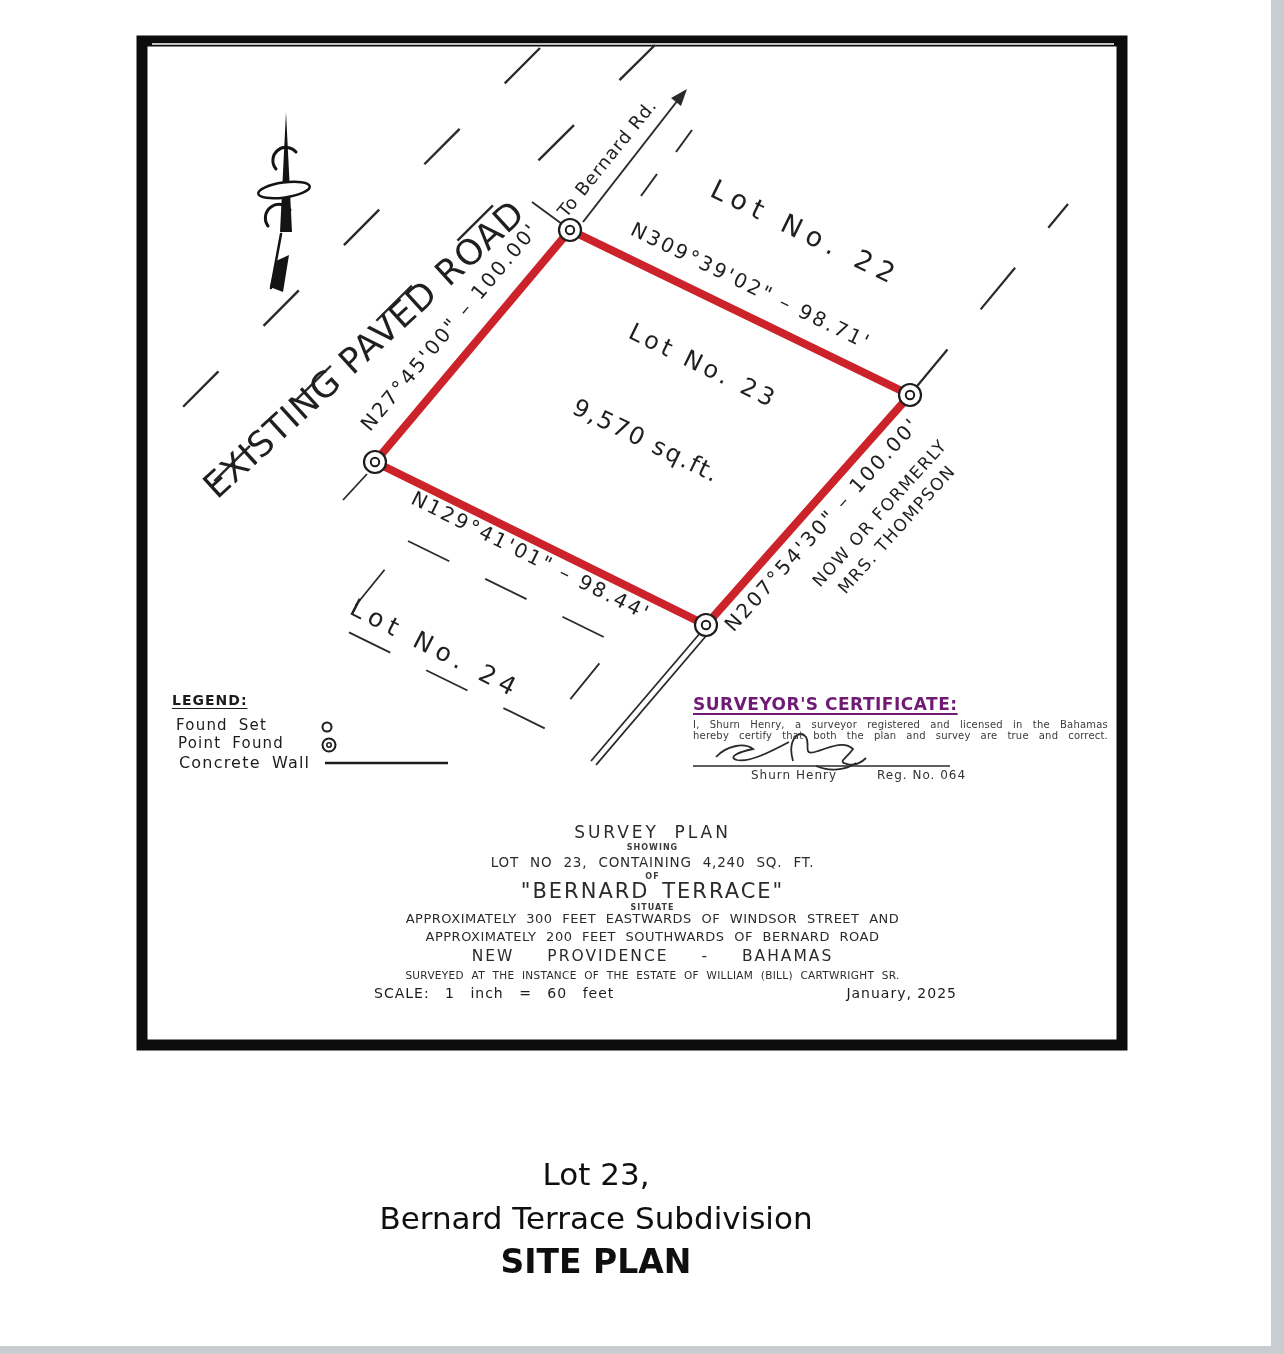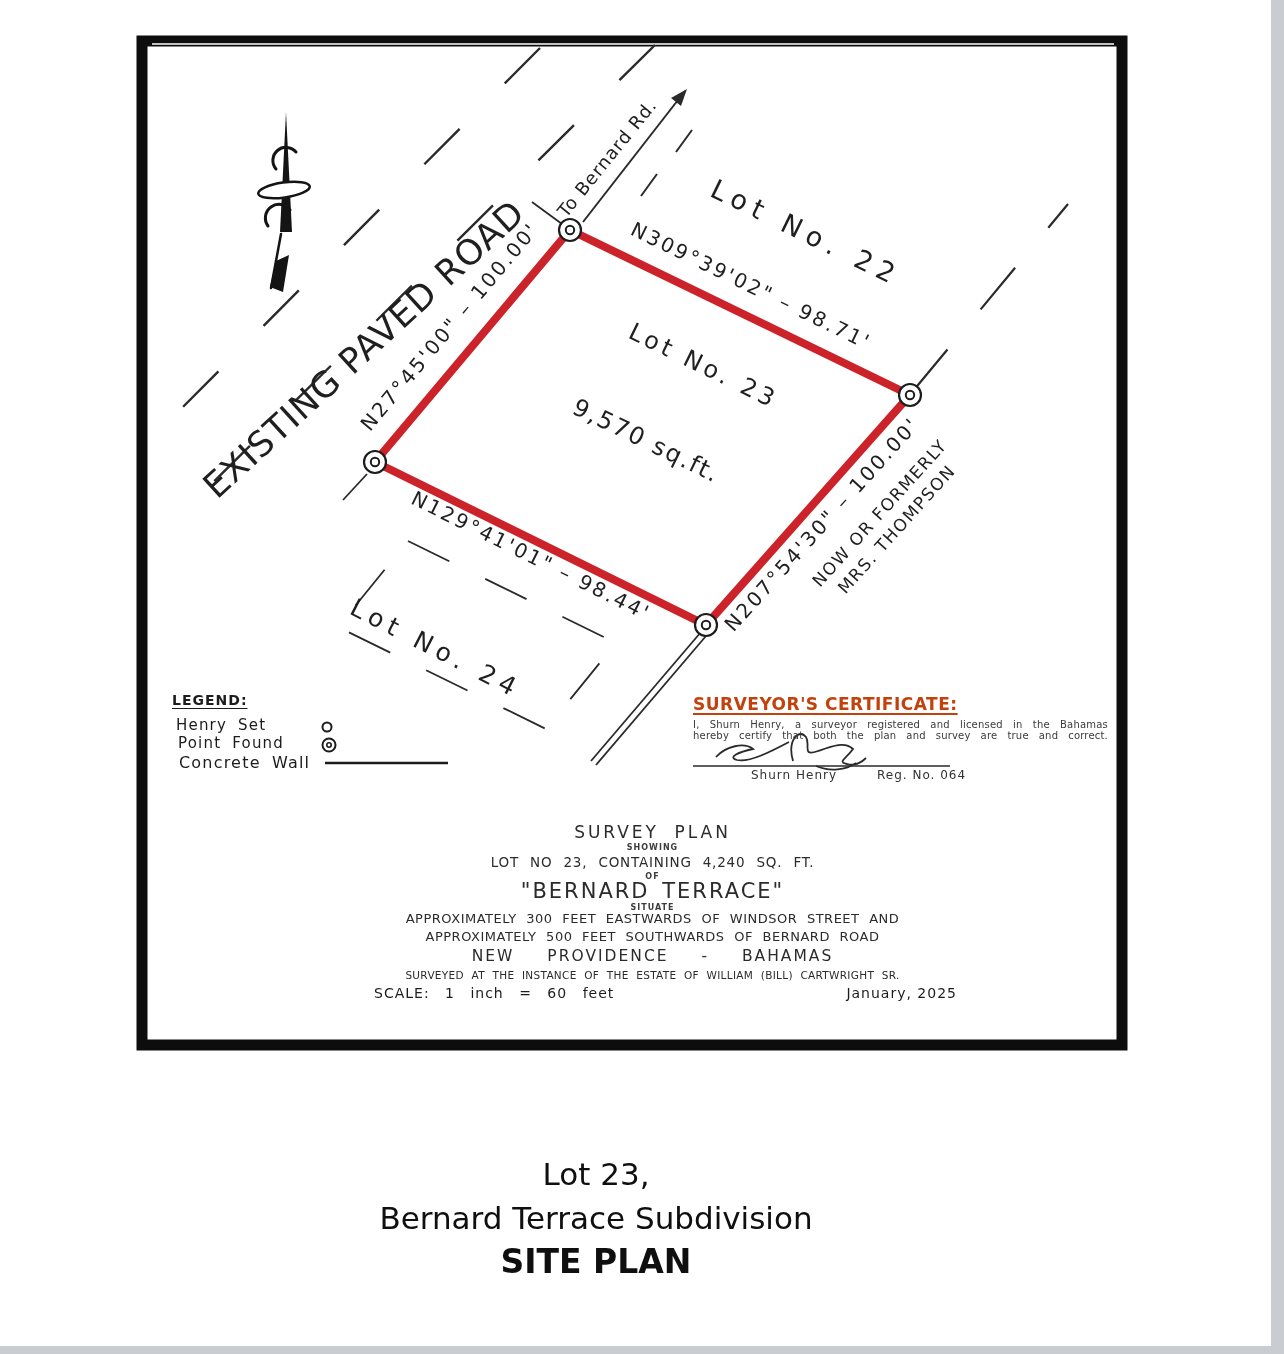--- a/index.html
+++ b/index.html
@@ -10,21 +10,21 @@
 
   .legend{position:absolute;left:172px;top:692px;z-index:2;}
   .legend-title{font-size:14px;font-weight:bold;letter-spacing:1px;text-decoration:underline;
                 text-underline-offset:3px;}
   .legend-item{position:absolute;white-space:nowrap;font-size:15px;letter-spacing:1.2px;word-spacing:5px;}
   .li-1{left:4px;top:24px;}
   .li-2{left:6px;top:42px;}
   .li-3{left:7px;top:61px;font-size:16px;text-align:right;}
 
   .certificate{position:absolute;left:693px;top:694px;width:418px;z-index:2;}
-  .cert-title{font-size:17px;font-weight:bold;letter-spacing:.5px;color:#c2410c;
+  .cert-title{font-size:17px;font-weight:bold;letter-spacing:.5px;color:#701a75;
               text-decoration:underline;text-decoration-thickness:2px;text-underline-offset:3px;}
   .cert-line{position:absolute;left:0;width:415px;font-size:10px;line-height:10px;color:#3a3a3a;
              text-align:justify;text-align-last:justify;white-space:nowrap;letter-spacing:.2px;}
   .cl-1{top:26px;}
   .cl-2{top:37px;}
   .cert-name{position:absolute;font-size:12px;letter-spacing:1px;color:#333;white-space:nowrap;margin-left:26px;}
   .cn-1{left:32px;top:74px;}
   .cn-2{left:158px;top:74px;}
 
   .titleblock{position:absolute;left:340px;top:815px;width:625px;z-index:2;text-align:center;}
@@ -132,42 +132,42 @@
 
     <path d="M716,757 C726,746 744,742 753,749 C739,752 727,757 737,760 C749,763 772,751 789,742
              M793,761 C787,740 799,728 806,737 C811,745 801,757 818,751 C832,746 845,741 853,749
              C846,759 837,762 847,764 C855,766 862,762 866,758
              M816,766 C830,772 846,770 856,763" fill="none" stroke="#2a2a2a" stroke-width="1.8"></path>
     <line x1="693" y1="766" x2="950" y2="766" stroke="#2a2a2a" stroke-width="1.6"></line>
   </svg>
 
   <div class="legend">
     <div class="legend-title">LEGEND:</div>
-    <div class="legend-item li-1">Henry Set</div>
+    <div class="legend-item li-1">Found Set</div>
     <div class="legend-item li-2">Point Found</div>
     <div class="legend-item li-3">Concrete Wall</div>
   </div>
 
   <div class="certificate">
     <div class="cert-title">SURVEYOR'S CERTIFICATE:</div>
     <div class="cert-line cl-1">I, Shurn Henry, a surveyor registered and licensed in the Bahamas</div>
     <div class="cert-line cl-2">hereby certify that both the plan and survey are true and correct.</div>
     <div class="cert-name cn-1">Shurn Henry</div>
     <div class="cert-name cn-2">Reg. No. 064</div>
   </div>
 
   <div class="titleblock">
     <div class="tb tb-1">SURVEY PLAN</div>
     <div class="tb tb-2 tb-small">SHOWING</div>
     <div class="tb tb-3">LOT NO 23, CONTAINING 4,240 SQ. FT.</div>
     <div class="tb tb-4 tb-small">OF</div>
     <div class="tb tb-5">"BERNARD TERRACE"</div>
     <div class="tb tb-6 tb-small">SITUATE</div>
     <div class="tb tb-7">APPROXIMATELY 300 FEET EASTWARDS OF WINDSOR STREET AND</div>
-    <div class="tb tb-8">APPROXIMATELY 500 FEET SOUTHWARDS OF BERNARD ROAD</div>
+    <div class="tb tb-8">APPROXIMATELY 200 FEET SOUTHWARDS OF BERNARD ROAD</div>
     <div class="tb tb-9">NEW PROVIDENCE - BAHAMAS</div>
     <div class="tb tb-10">SURVEYED AT THE INSTANCE OF THE ESTATE OF WILLIAM (BILL) CARTWRIGHT SR.</div>
     <div class="tb-row">
       <span class="tb-scale">SCALE: 1 inch = 60 feet</span>
       <span class="tb-date">January, 2025</span>
     </div>
   </div>
 
   <div class="caption">
     <div>Lot 23,</div>

